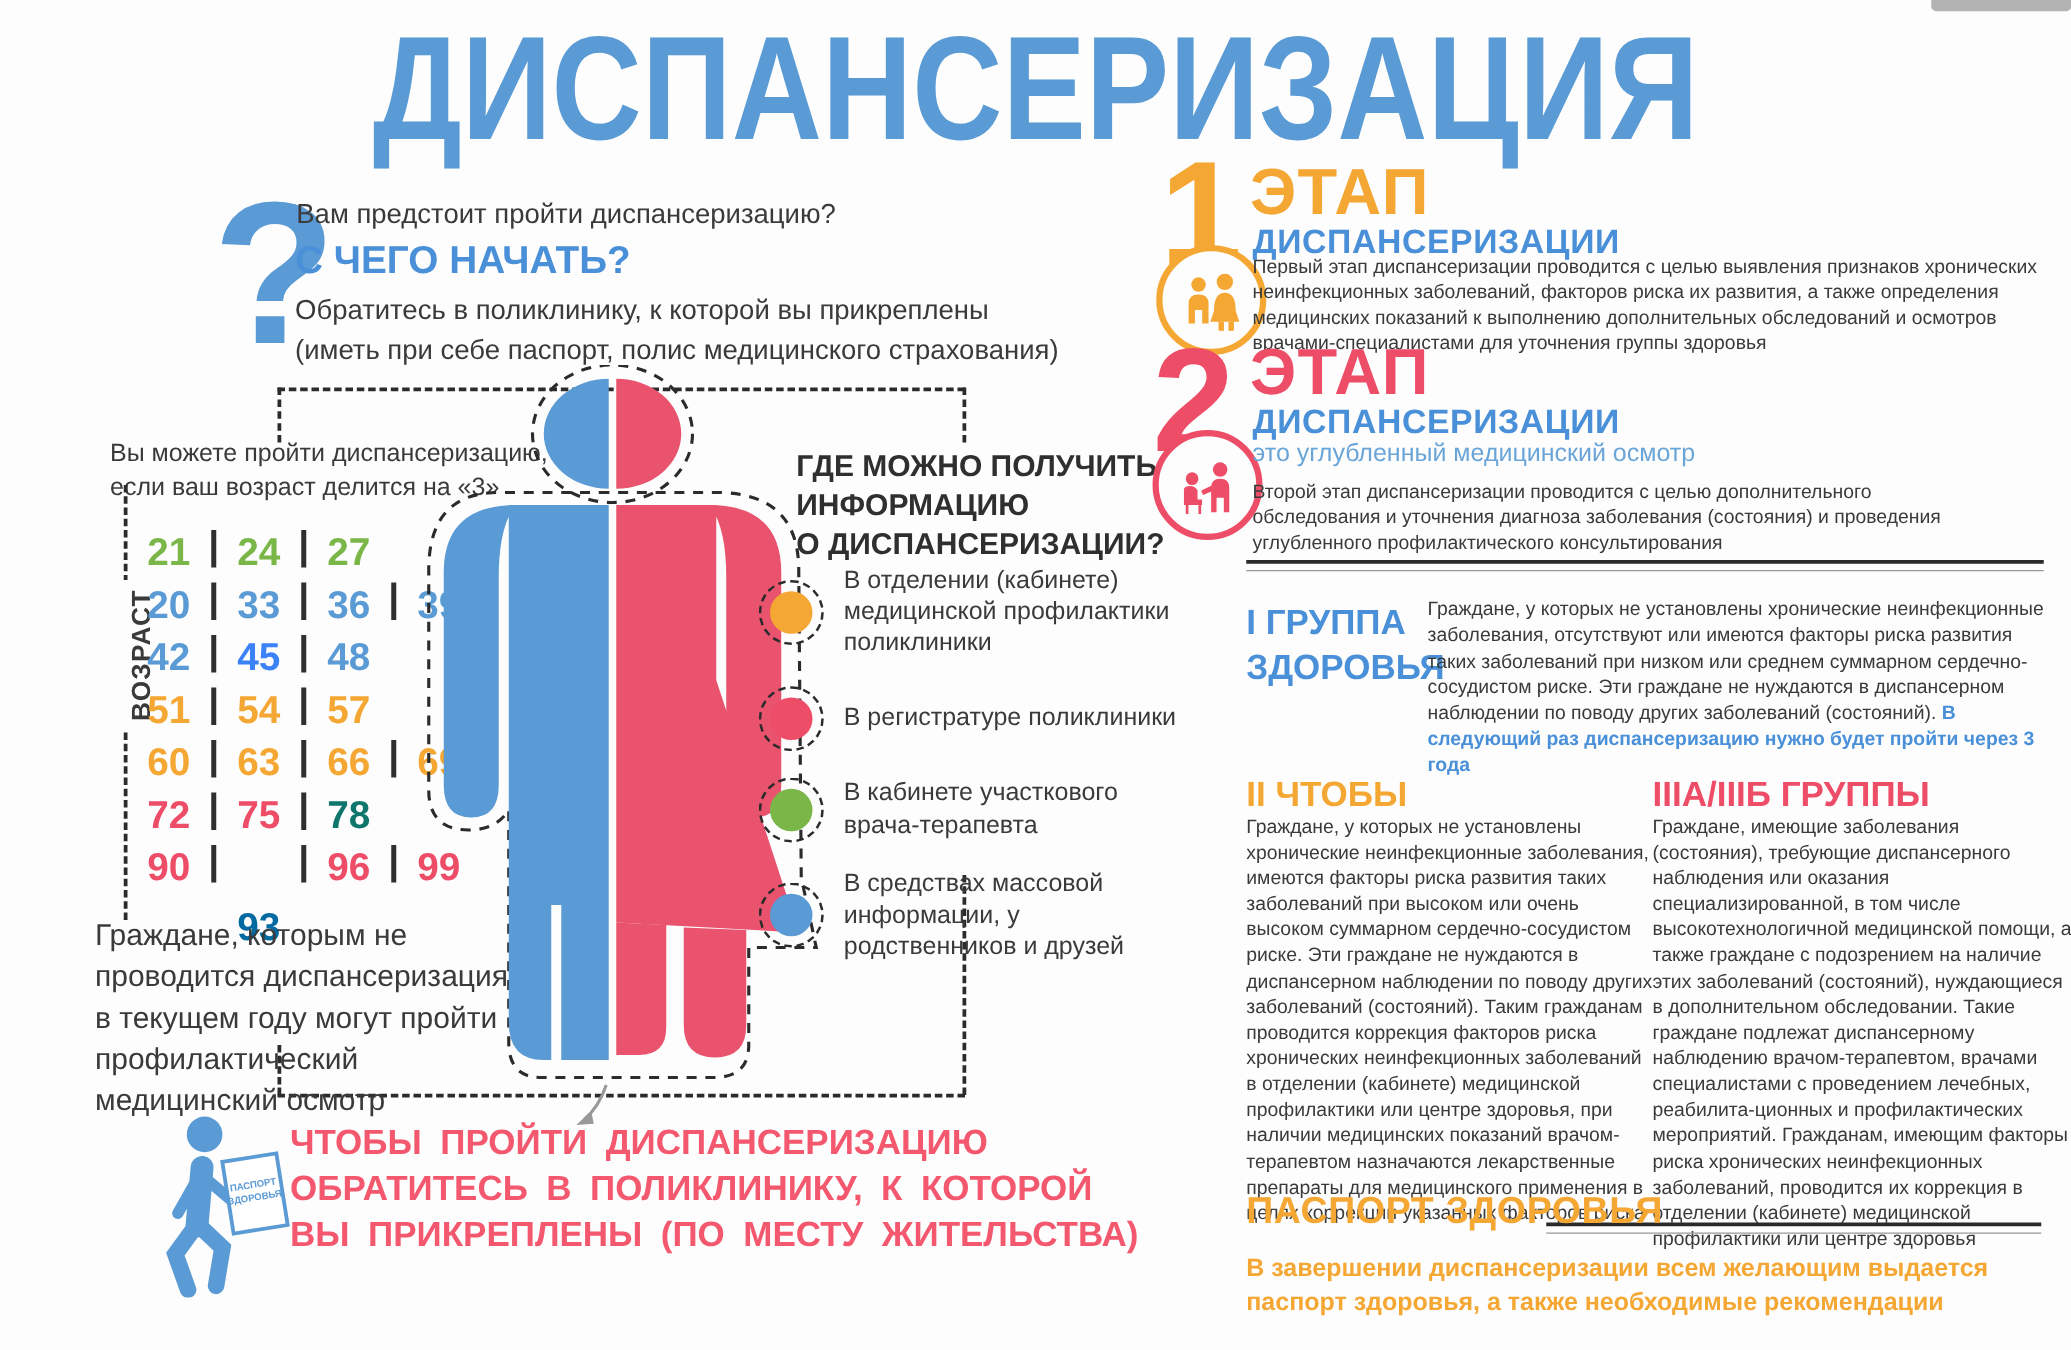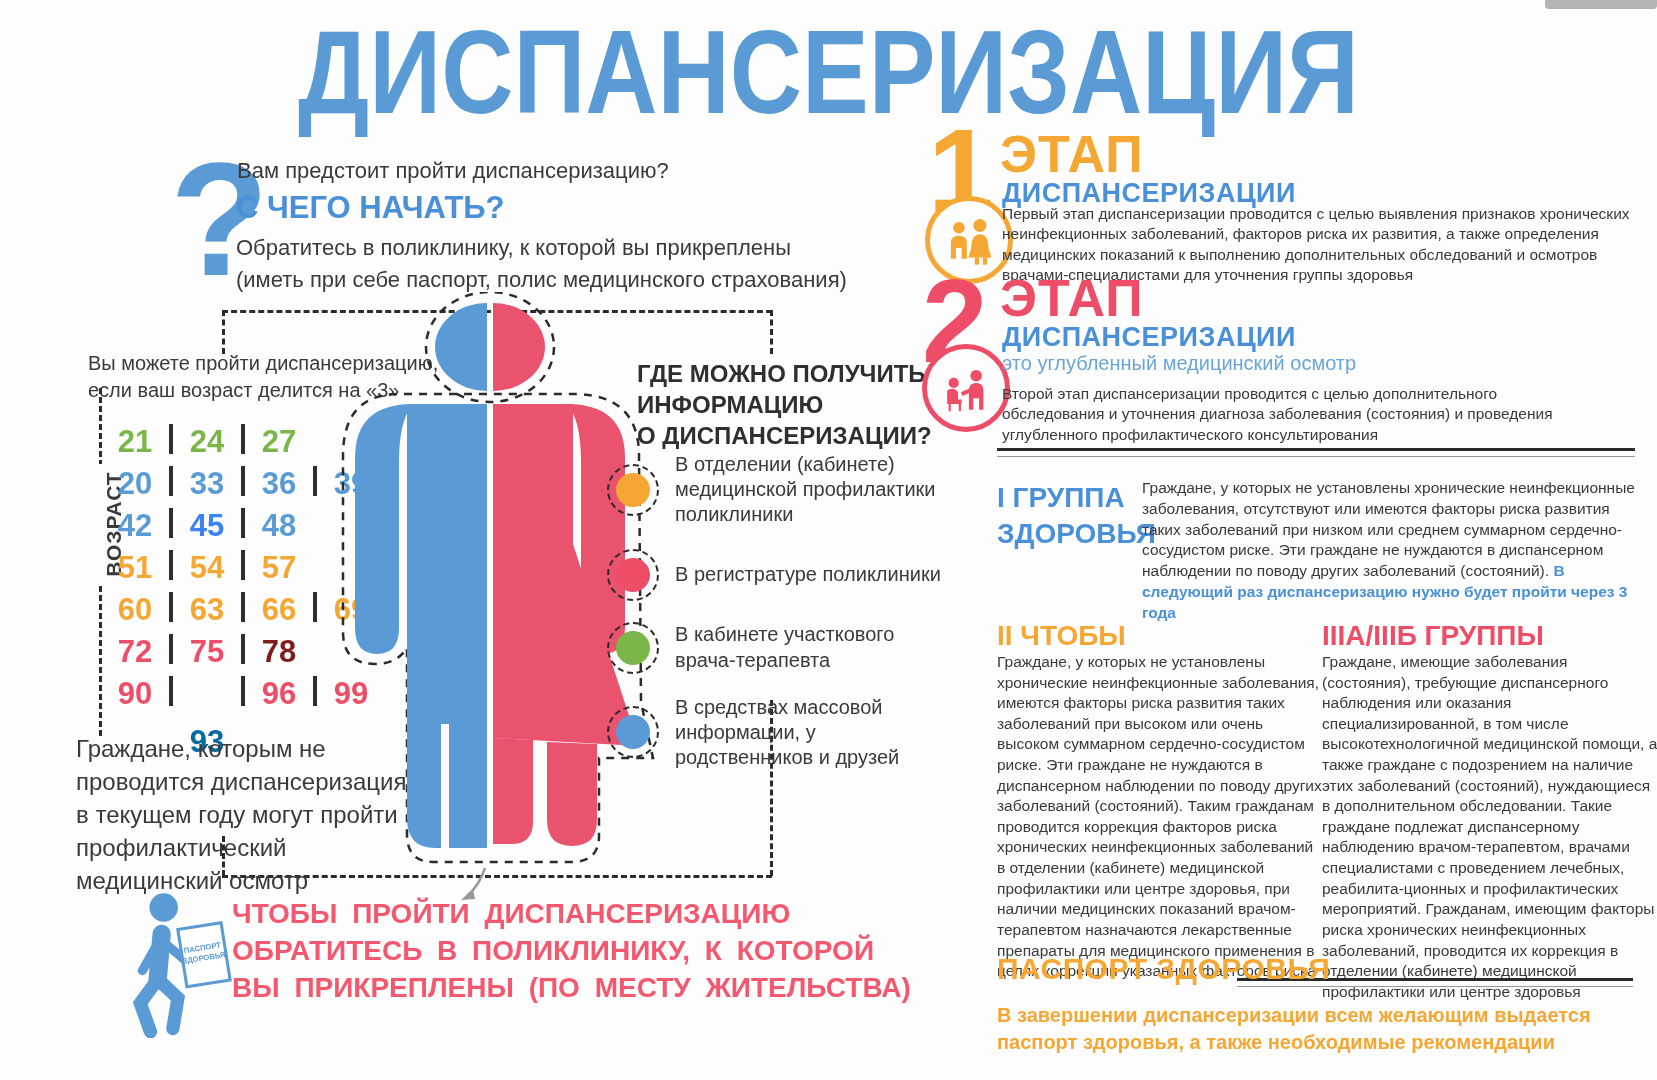--- a/index.html
+++ b/index.html
@@ -152,21 +152,21 @@
       <span class="age-sep"></span>
       <span class="age-num" style="color: rgb(245, 167, 51);">66</span>
       <span class="age-sep"></span>
       <span class="age-num" style="color: rgb(245, 167, 51);">69</span>
     </div>
     <div class="age-row">
       <span class="age-num" style="color: rgb(238, 77, 104);">72</span>
       <span class="age-sep"></span>
       <span class="age-num" style="color: rgb(238, 77, 104);">75</span>
       <span class="age-sep"></span>
-      <span class="age-num" style="color: #7f1d1d;">78</span>
+      <span class="age-num" style="color: #0f766e;">78</span>
     </div>
     <div class="age-row">
       <span class="age-num" style="color: rgb(238, 77, 104);">90</span>
       <span class="age-sep"></span>
       <span class="age-num" style="color: #0369a1; margin-top: 48px;">93</span>
       <span class="age-sep"></span>
       <span class="age-num" style="color: rgb(238, 77, 104);">96</span>
       <span class="age-sep"></span>
       <span class="age-num" style="color: rgb(238, 77, 104);">99</span>
     </div>

